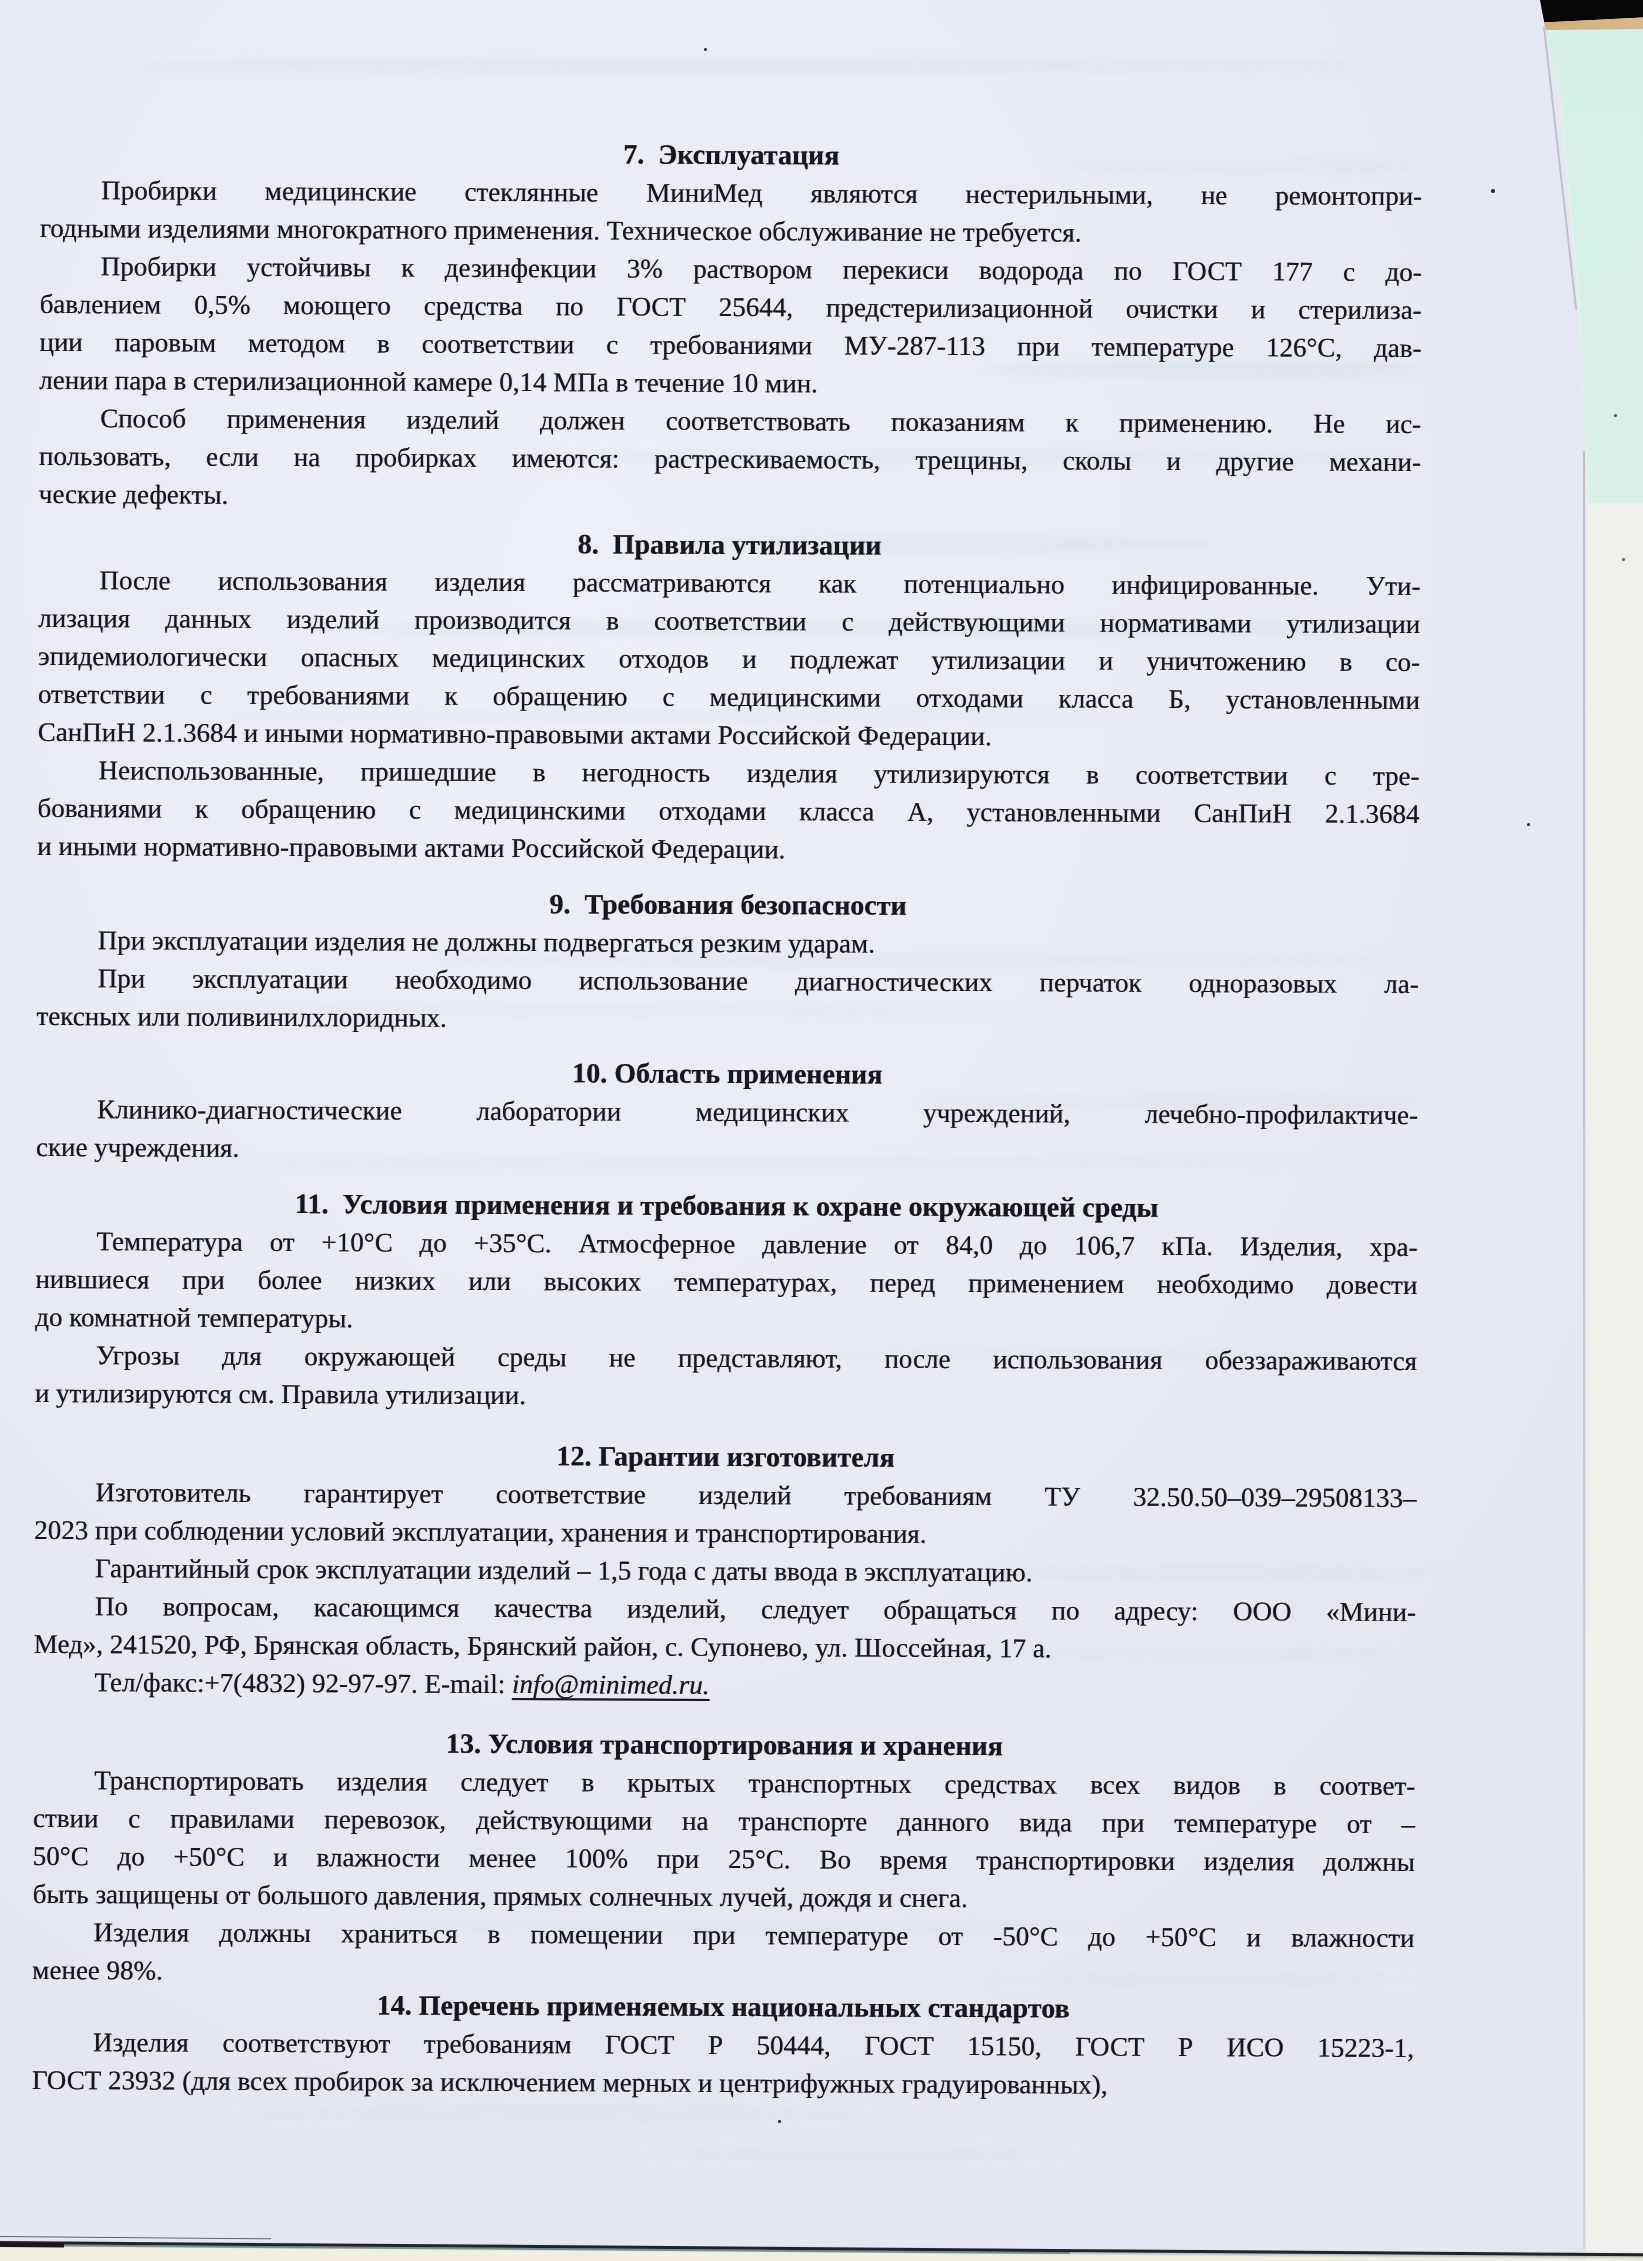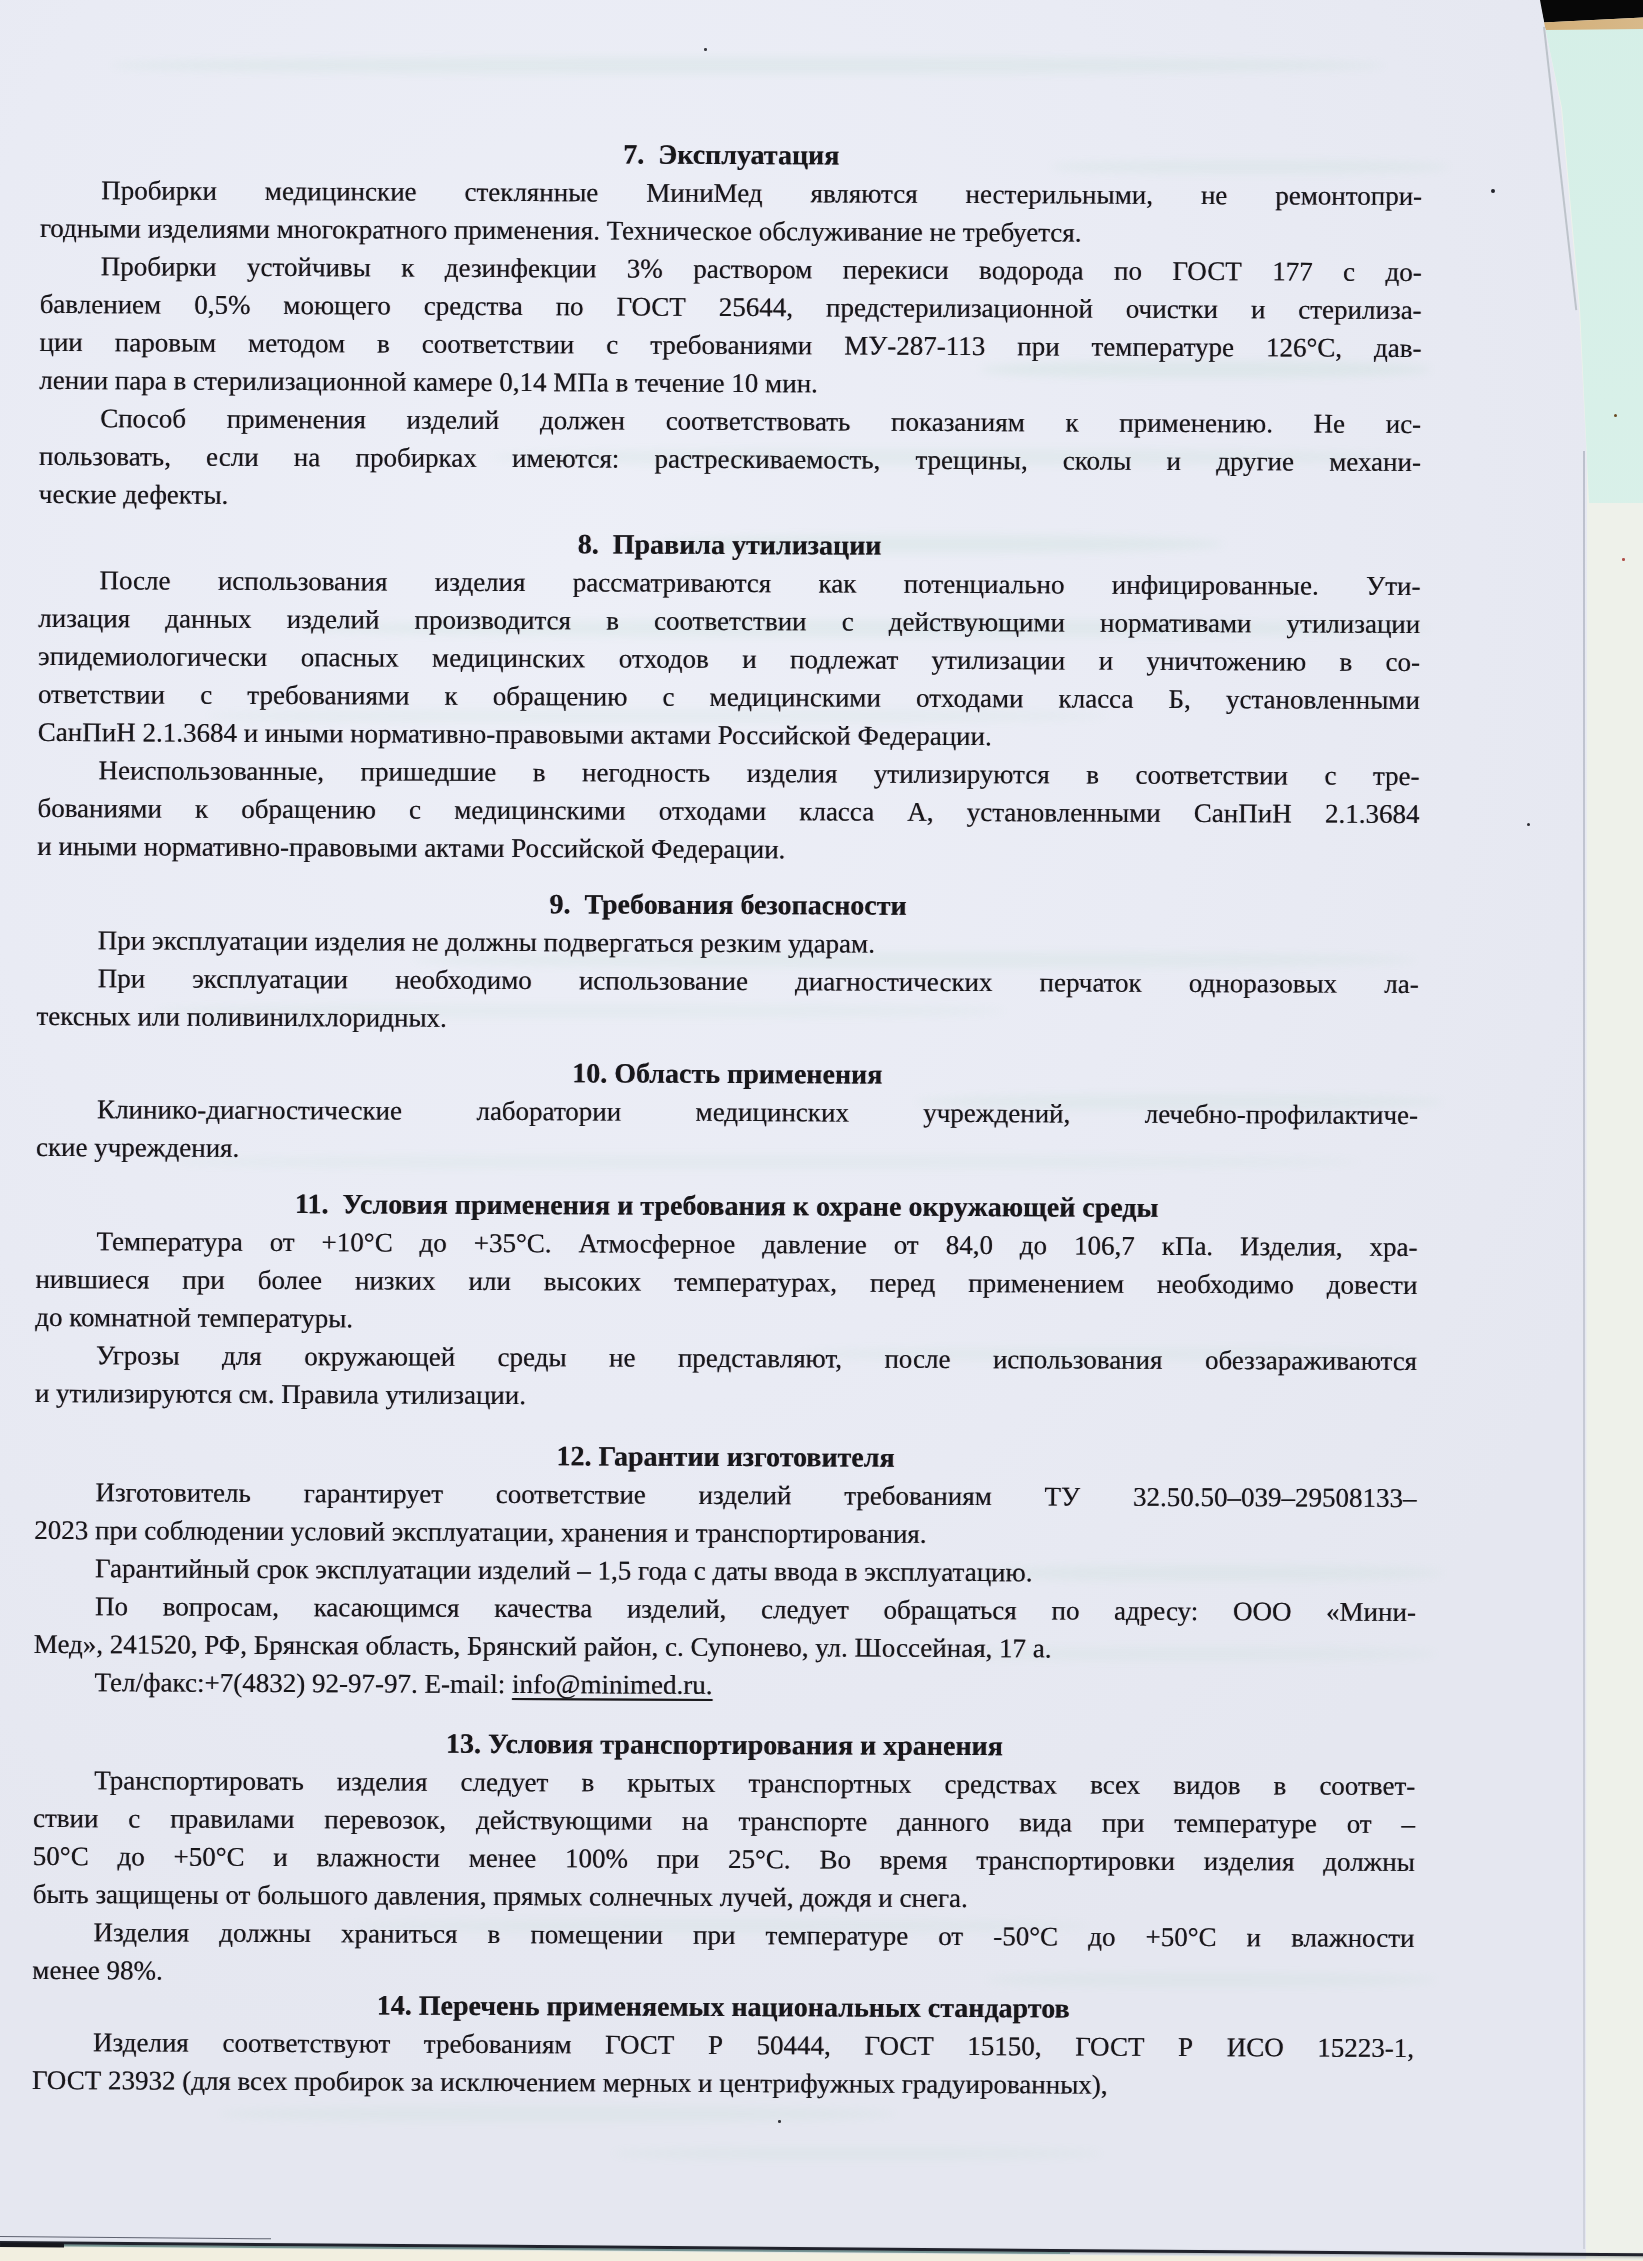--- a/index.html
+++ b/index.html
@@ -55,21 +55,21 @@
     transform:rotate(0.25deg);transform-origin:0 0;
     color:var(--ink,#17171a);font-size:27px;line-height:38px;
     text-shadow:0 0 0.6px rgba(23,23,26,.55),0.9px 0 0.4px rgba(150,50,50,.14),-0.9px 0 0.4px rgba(50,60,150,.12);
   }
   .line{text-align:justify;text-align-last:justify;}
   .line.last{text-align-last:auto;}
   .line.first{text-indent:61px;}
   .heading{font-weight:bold;text-align:center;white-space:pre-wrap;font-size:28px;line-height:38px;}
   .sec-8{margin-top:10.3px}.sec-9{margin-top:18px}.sec-10{margin-top:17px}
   .sec-11{margin-top:18px}.sec-12{margin-top:23px}.sec-13{margin-top:22px}.sec-14{margin-top:-3.9px}
-  .email{text-decoration:underline;text-underline-offset:4.5px;text-decoration-thickness:1.9px;}
+  .email{font-style:italic;text-decoration:underline;text-underline-offset:4.5px;text-decoration-thickness:1.9px;}
 </style>
 </head>
 <body style="--paper: #e9ebf4; --ink: #17171a; --scanner_bed_cyan: #d5efe7; --scanner_band_black: #070707; --band_edge_orange: #8a4a1e; --band_edge_tan: #d8b98a; --bottom_edge_line: #20222c; --bottom_strip_cream: #f2efe0; --bleed_green: #8fc9a9;">
 
 <div class="layer bg-cyan"></div>
 <div class="layer band-black"></div>
 <div class="layer band-orange"></div>
 <div class="layer paper"></div>
 <div class="edge-diag"></div>
 <div class="edge-right"></div>

